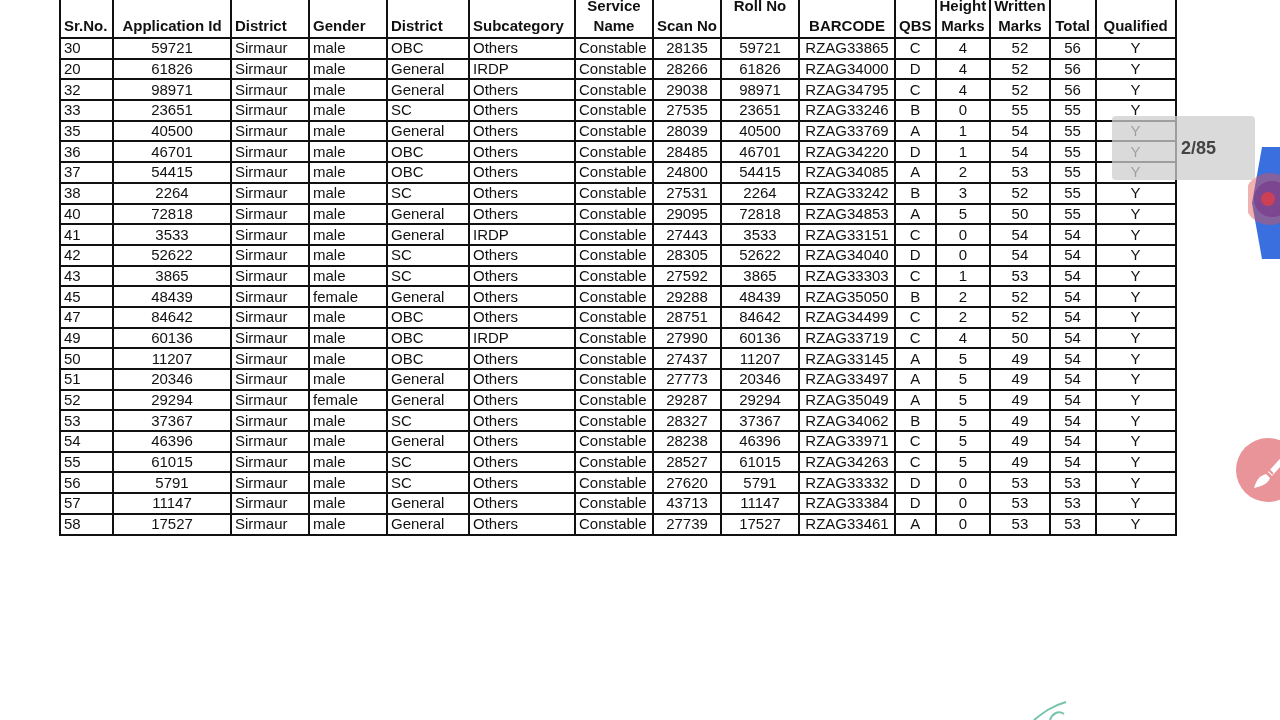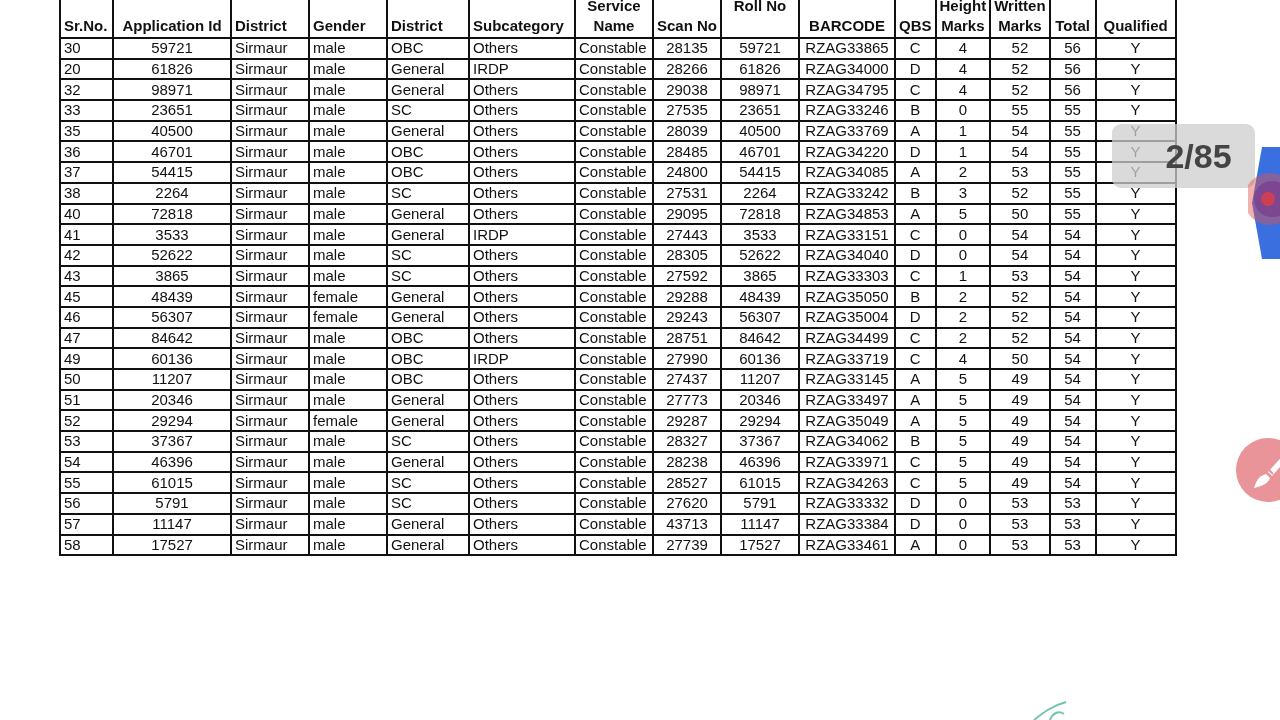--- a/index.html
+++ b/index.html
@@ -25,25 +25,25 @@
   #doc-table th {
     font-weight:bold; font-size:15px;
     vertical-align:bottom; height:42px; line-height:20px;
     padding-bottom:1px;
   }
   .c { text-align:center; }
   .l { text-align:left; }
   .hdr-two { display:block; }
   
   .page-indicator {
-    position:absolute; left:1112px; top:124px; width:143px; height:64px;
-    background:rgba(205,205,205,0.75); border-radius:9px;
+    position:absolute; left:1112px; top:116px; width:143px; height:64px;
+    background:rgba(205,205,205,0.75); border-radius:4px;
     display:flex; align-items:center; justify-content:center;
     font-family:"Liberation Sans", sans-serif; font-weight:bold;
-    font-size:34px; color:#444; padding-left:30px; box-sizing:border-box;
+    font-size:18px; color:#444; padding-left:30px; box-sizing:border-box;
   }
   
   .side-widget {
     position:absolute; left:1248px; top:147px; width:40px; height:112px;
   }
   .edit-fab {
     position:absolute; left:1236px; top:438px; width:64px; height:64px;
     border-radius:50%; background:#e7898f; opacity:0.9;
   }
   .edit-fab svg { position:absolute; left:10px; top:10px; }
@@ -344,37 +344,20 @@
         <td class="c">48439</td>
         <td class="l">Sirmaur</td>
         <td class="l">female</td>
         <td class="l">General</td>
         <td class="l">Others</td>
         <td class="l">Constable</td>
         <td class="c">29288</td>
         <td class="c">48439</td>
         <td class="c">RZAG35050</td>
         <td class="c">B</td>
-        <td class="c">2</td>
-        <td class="c">52</td>
-        <td class="c">54</td>
-        <td class="c">Y</td>
-      </tr>
-      <tr>
-        <td class="l">46</td>
-        <td class="c">56307</td>
-        <td class="l">Sirmaur</td>
-        <td class="l">female</td>
-        <td class="l">General</td>
-        <td class="l">Others</td>
-        <td class="l">Constable</td>
-        <td class="c">29243</td>
-        <td class="c">56307</td>
-        <td class="c">RZAG35004</td>
-        <td class="c">D</td>
         <td class="c">2</td>
         <td class="c">52</td>
         <td class="c">54</td>
         <td class="c">Y</td>
       </tr>
       <tr>
         <td class="l">47</td>
         <td class="c">84642</td>
         <td class="l">Sirmaur</td>
         <td class="l">male</td>

